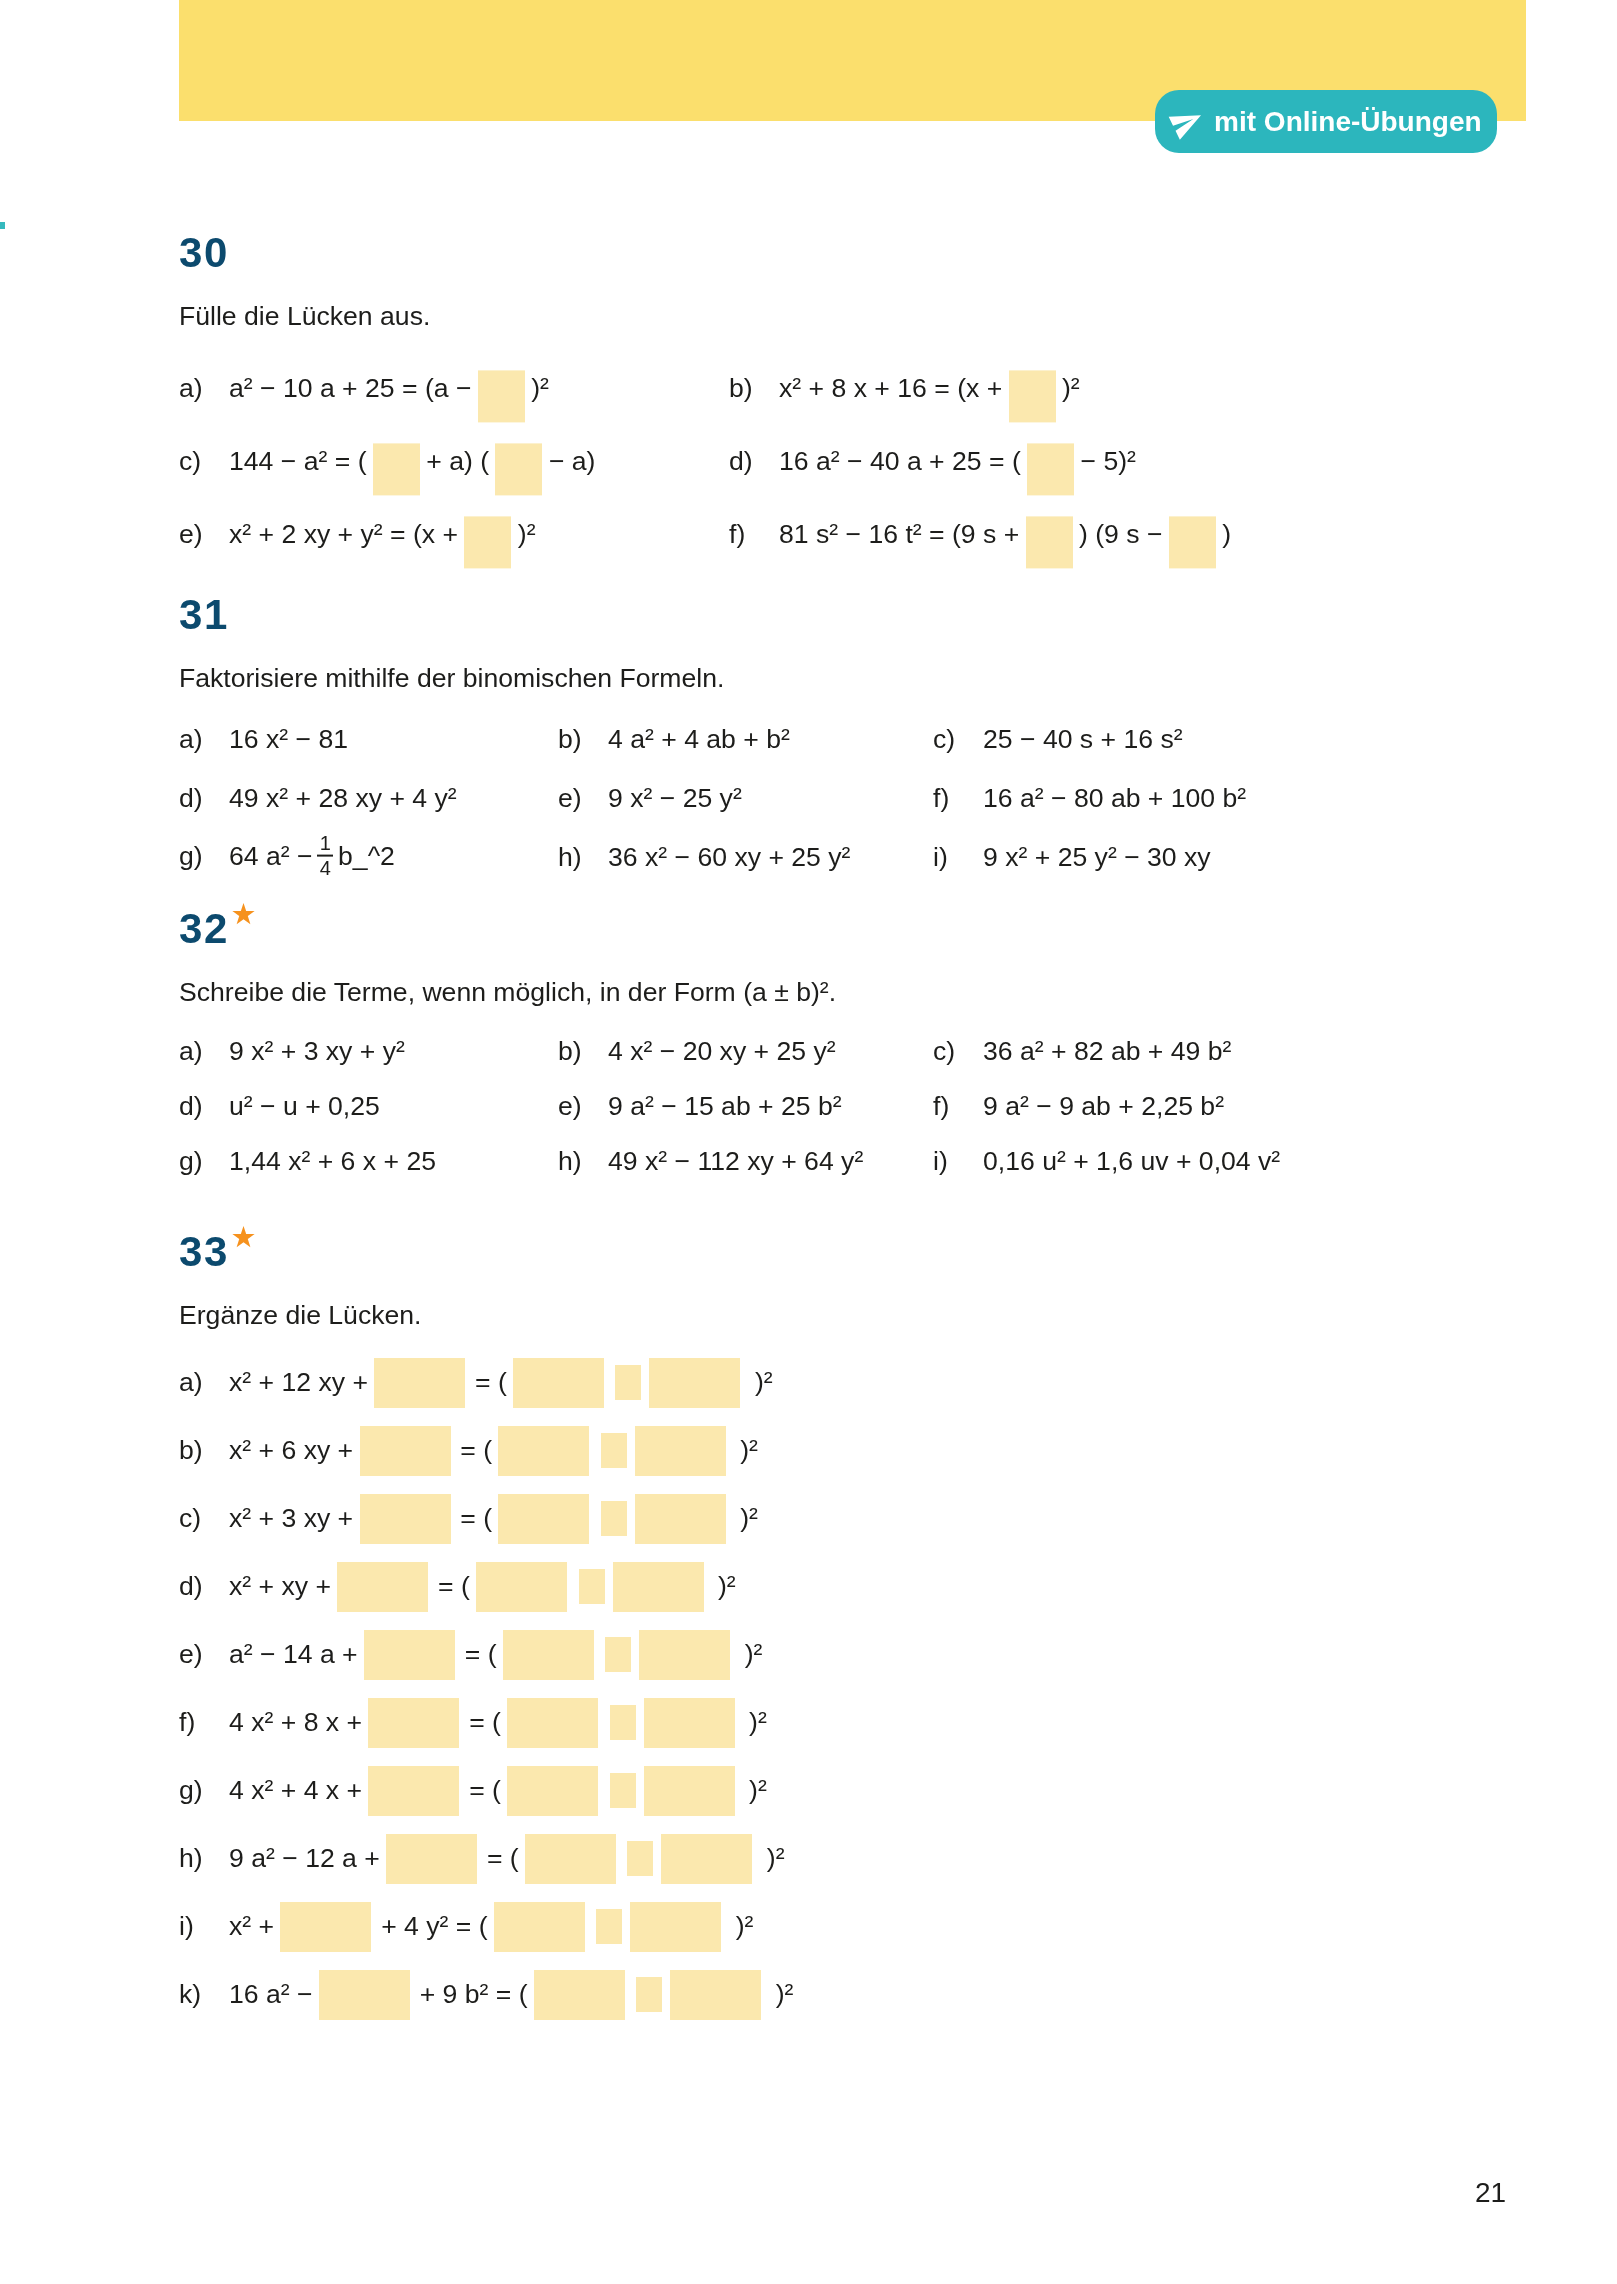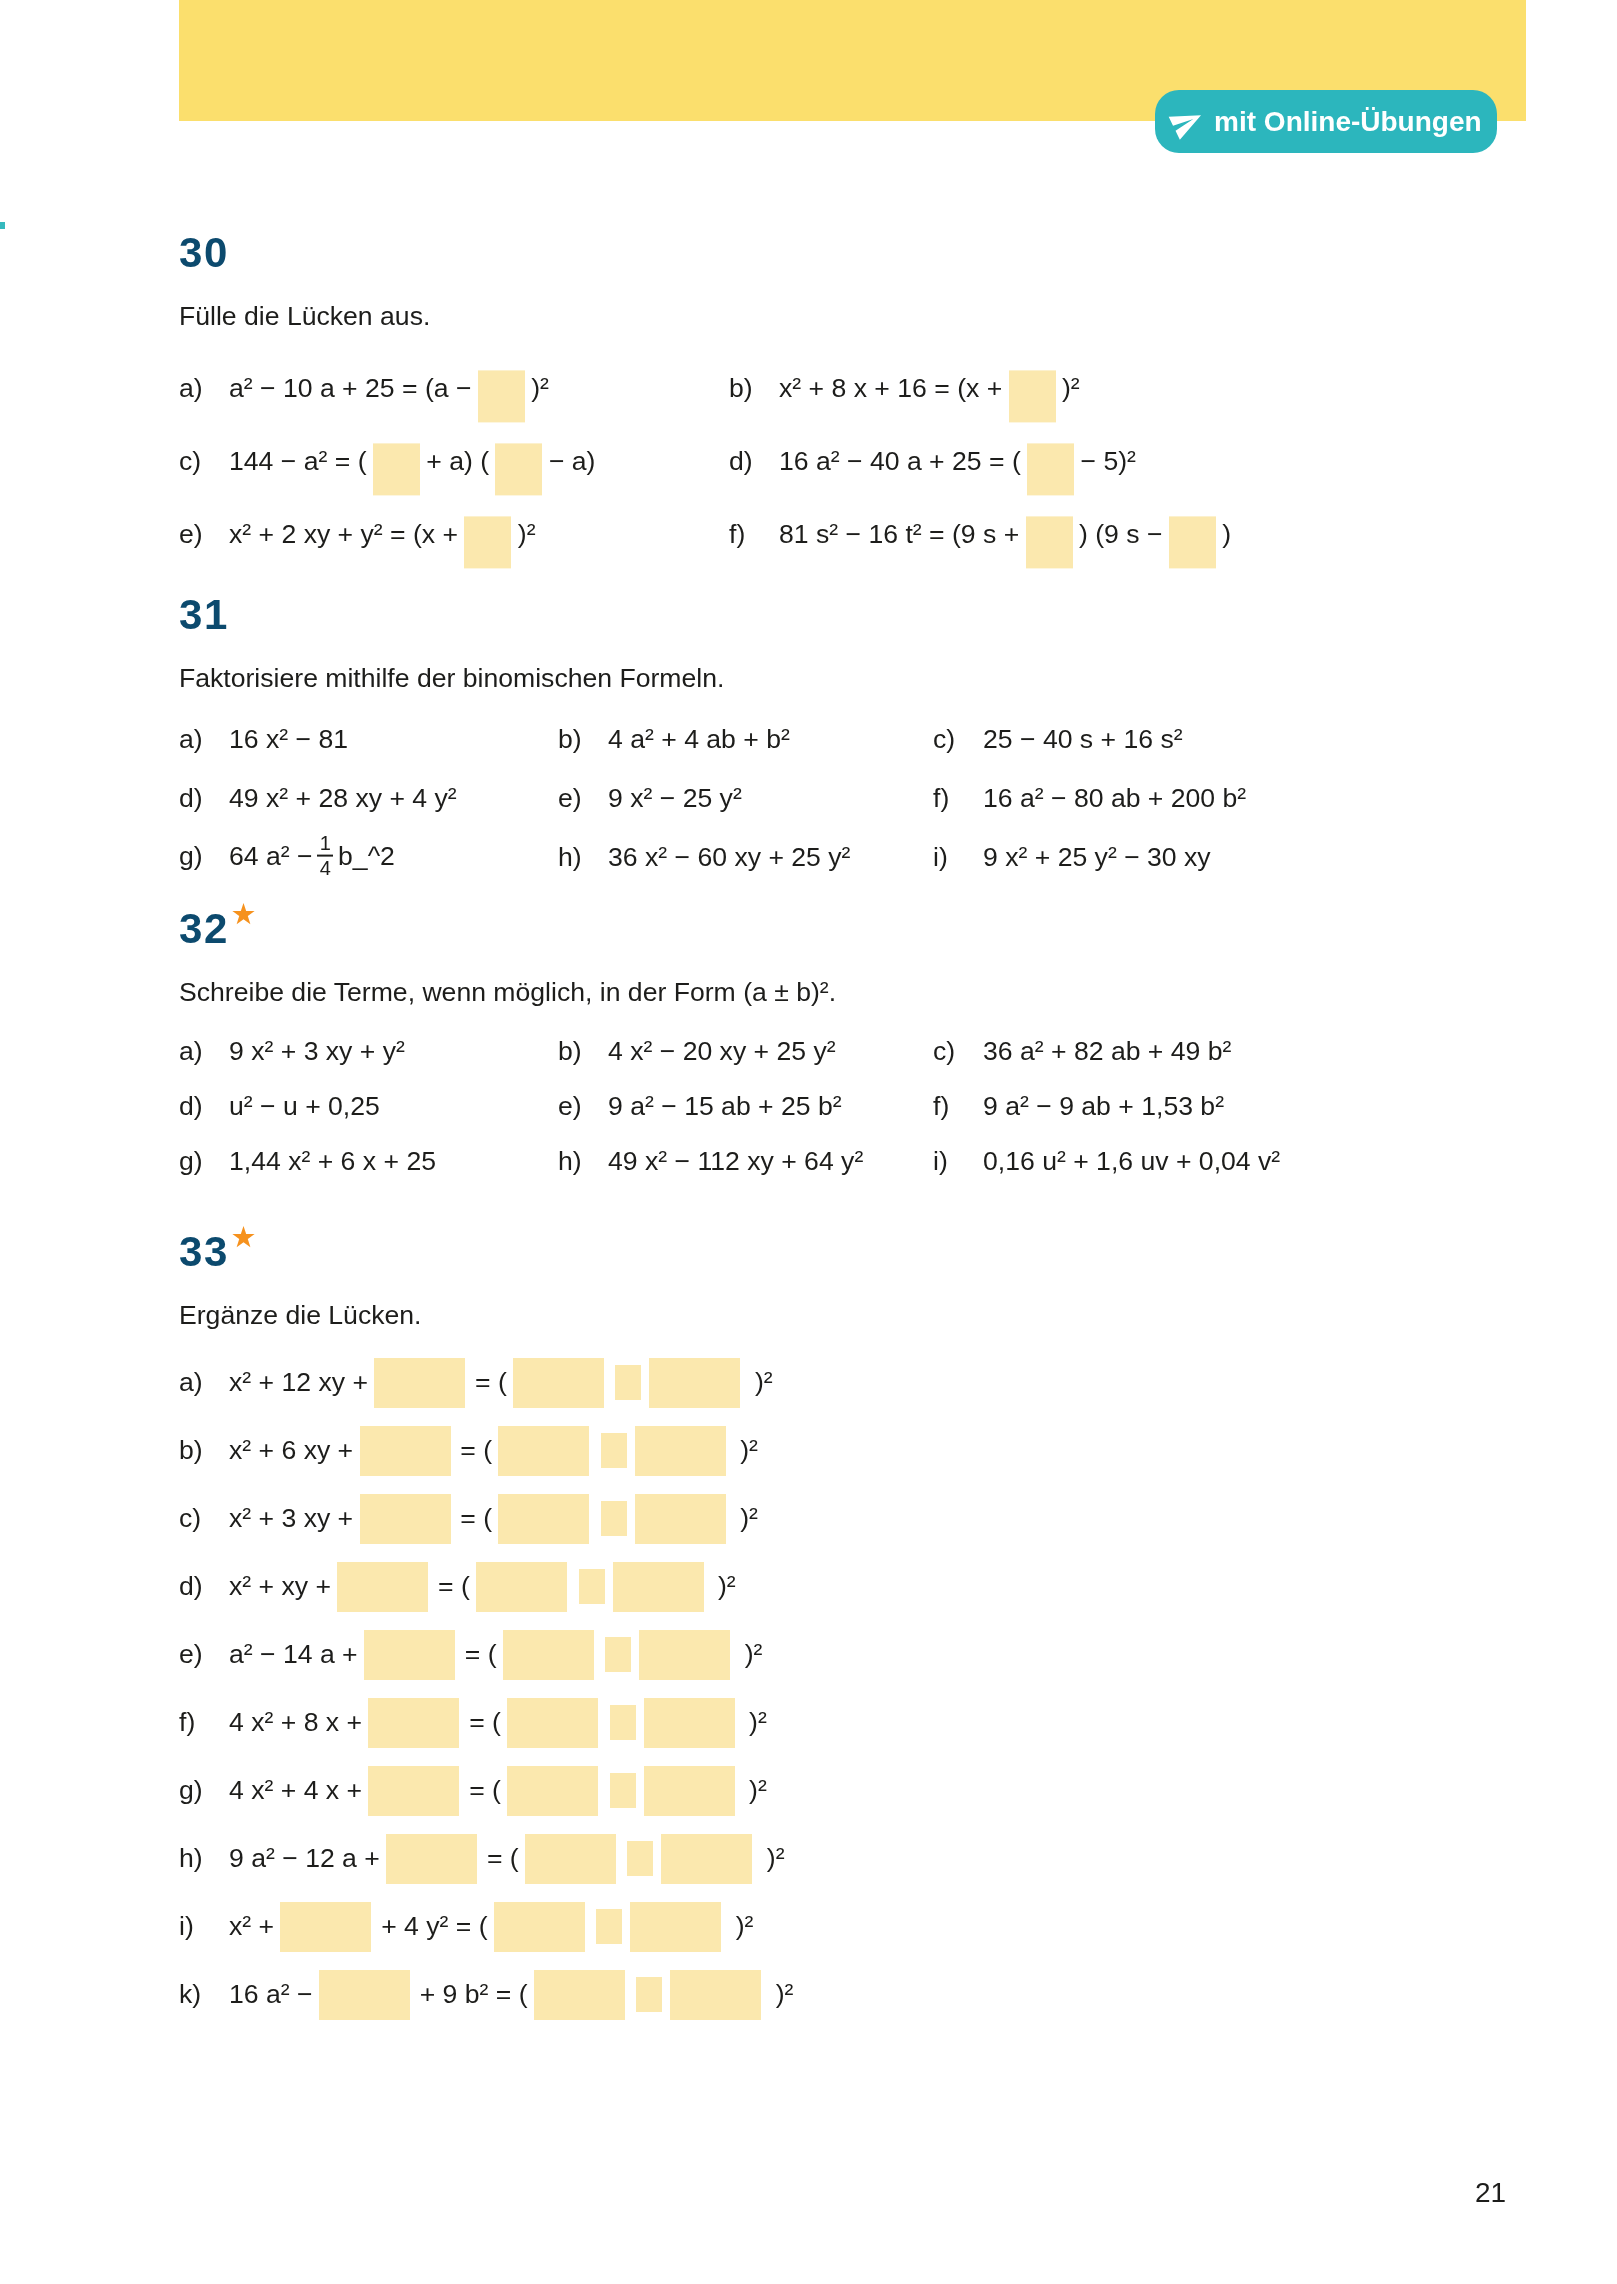--- a/index.html
+++ b/index.html
@@ -103,41 +103,41 @@
     <div class="ex-head">
       <span class="ex-num">31</span>
     </div>
     <div class="instr">Faktorisiere mithilfe der binomischen Formeln.</div>
     <div class="grid31">
       <div class="item"><span class="lbl">a)</span><span class="seg">16 x² − 81</span></div>
       <div class="item"><span class="lbl">b)</span><span class="seg">4 a² + 4 ab + b²</span></div>
       <div class="item"><span class="lbl">c)</span><span class="seg">25 − 40 s + 16 s²</span></div>
       <div class="item"><span class="lbl">d)</span><span class="seg">49 x² + 28 xy + 4 y²</span></div>
       <div class="item"><span class="lbl">e)</span><span class="seg">9 x² − 25 y²</span></div>
-      <div class="item"><span class="lbl">f)</span><span class="seg">16 a² − 80 ab + 200 b²</span></div>
+      <div class="item"><span class="lbl">f)</span><span class="seg">16 a² − 80 ab + 100 b²</span></div>
       <div class="item">
         <span class="lbl">g)</span><span class="seg">64 a² −</span><span class="frac"><span class="num">1</span><span class="den">4</span></span><span class="seg">b_^2</span>
       </div>
       <div class="item"><span class="lbl">h)</span><span class="seg">36 x² − 60 xy + 25 y²</span></div>
       <div class="item"><span class="lbl">i)</span><span class="seg">9 x² + 25 y² − 30 xy</span></div>
     </div>
   </div>
 
   <div class="sec" id="sec32">
     <div class="ex-head">
       <span class="ex-num">32</span><span class="star">★</span>
     </div>
     <div class="instr">Schreibe die Terme, wenn möglich, in der Form (a ± b)².</div>
     <div class="grid32">
       <div class="item"><span class="lbl">a)</span><span class="seg">9 x² + 3 xy + y²</span></div>
       <div class="item"><span class="lbl">b)</span><span class="seg">4 x² − 20 xy + 25 y²</span></div>
       <div class="item"><span class="lbl">c)</span><span class="seg">36 a² + 82 ab + 49 b²</span></div>
       <div class="item"><span class="lbl">d)</span><span class="seg">u² − u + 0,25</span></div>
       <div class="item"><span class="lbl">e)</span><span class="seg">9 a² − 15 ab + 25 b²</span></div>
-      <div class="item"><span class="lbl">f)</span><span class="seg">9 a² − 9 ab + 1,53 b²</span></div>
+      <div class="item"><span class="lbl">f)</span><span class="seg">9 a² − 9 ab + 2,25 b²</span></div>
       <div class="item"><span class="lbl">g)</span><span class="seg">1,44 x² + 6 x + 25</span></div>
       <div class="item"><span class="lbl">h)</span><span class="seg">49 x² − 112 xy + 64 y²</span></div>
       <div class="item"><span class="lbl">i)</span><span class="seg">0,16 u² + 1,6 uv + 0,04 v²</span></div>
     </div>
   </div>
 
   <div class="sec" id="sec33">
     <div class="ex-head">
       <span class="ex-num">33</span><span class="star">★</span>
     </div>

